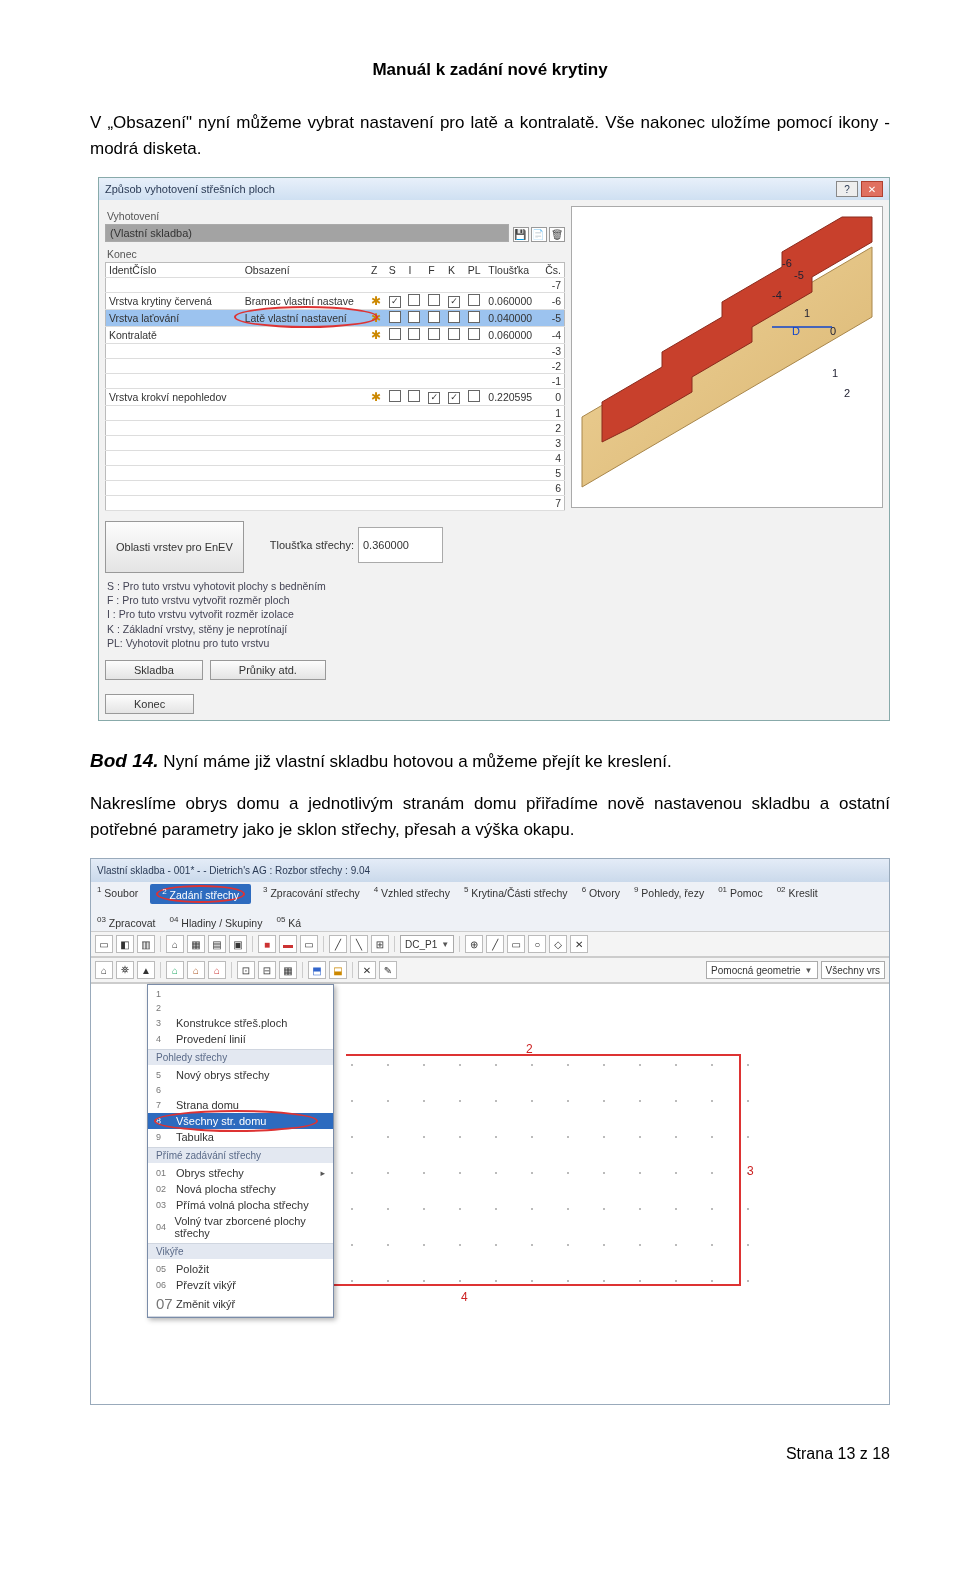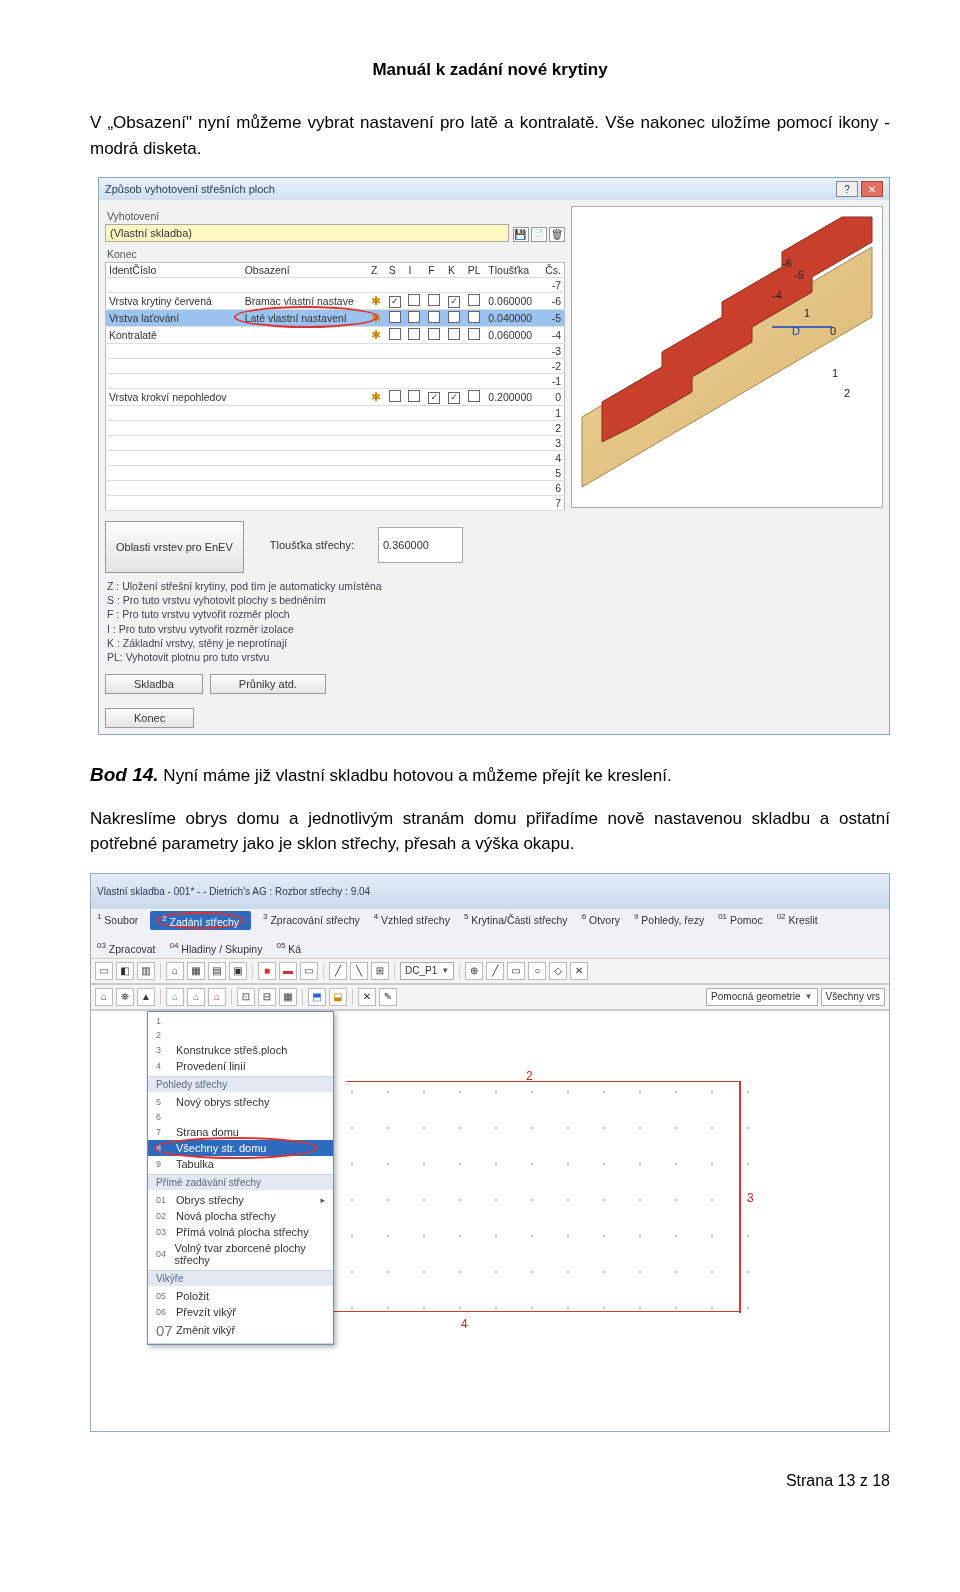--- a/index.html
+++ b/index.html
@@ -12,40 +12,40 @@
   
   .shot1{border:1px solid #8aa;margin:8px 0 26px 8px;font-size:11px;color:#333}
   .titlebar{background:linear-gradient(#e8f0fa,#cfe0f2);padding:3px 6px;display:flex;align-items:center;justify-content:space-between;color:#2a3a55}
   .winbtns{display:flex;gap:3px}
   .winbtn{width:20px;height:14px;border:1px solid #888;background:#eee;display:flex;align-items:center;justify-content:center;font-size:10px}
   .winbtn.close{background:#e07060;color:#fff;border-color:#b04030}
   .dlgbody{background:#f2f2f2;padding:6px;display:flex;gap:6px}
   .leftcol{flex:1.05}
   .rightcol{width:310px;background:#fff;border:1px solid #aaa;position:relative;height:300px;overflow:hidden}
   .group-label{font-size:10.5px;color:#555;margin:4px 0 2px 2px}
-  .selbox{background:#fef9c3;border:1px solid #aaa;padding:2px 4px;margin-bottom:2px}
+  .selbox{background:#a3a3a3;border:1px solid #aaa;padding:2px 4px;margin-bottom:2px}
   .tbl{width:100%;border-collapse:collapse;background:#fff;border:1px solid #bbb}
   .tbl th,.tbl td{border-bottom:1px solid #ddd;padding:1px 3px;font-size:10.5px;text-align:left;white-space:nowrap}
   .tbl th{font-weight:normal;color:#333}
   .tbl .hl{background:#9cc3ef}
   .tbl .circ{position:relative}
   .redcirc{position:absolute;border:2px solid #d33;border-radius:50%;width:140px;height:18px;left:-8px;top:-4px;pointer-events:none}
   .star{color:#c80;font-size:12px}
   .chk{display:inline-block;width:10px;height:10px;border:1px solid #666;background:#fff;text-align:center;line-height:9px;font-size:9px}
   .smallbtn{display:inline-block;background:linear-gradient(#fdfdfd,#e4e4e4);border:1px solid #999;padding:3px 28px;font-size:11px;margin:4px 4px 0 0}
   .legend{font-size:10.5px;color:#445;line-height:1.35;margin:6px 2px}
-  .thick{display:flex;gap:24px;align-items:center;margin:6px 2px;font-size:11px}
+  .thick{display:flex;gap:4px;align-items:center;margin:6px 2px;font-size:11px}
   .thick .field{background:#fff;border:1px solid #aaa;padding:11px 4px;width:75px}
   .mini-icons{display:inline-flex;gap:2px;vertical-align:middle}
   .mini-icons span{width:14px;height:13px;border:1px solid #999;background:#fff;display:inline-flex;align-items:center;justify-content:center;font-size:10px}
   .roofsvg{position:absolute;inset:0}
 
   
   .shot2{border:1px solid #9ab;margin:8px 0 0 0;font-size:10px;color:#333;background:#f3f3f3}
-  .tbar2{background:linear-gradient(#e4ecf7,#cad9eb);padding:12px 6px;color:#2a3a55}
+  .tbar2{background:linear-gradient(#e4ecf7,#cad9eb);padding:6px 6px;color:#2a3a55}
   .menubar{background:#eef1f6;padding:2px 4px;display:flex;gap:10px;flex-wrap:wrap;font-size:10.5px}
   .menubar .it{padding:1px 2px}
   .menubar .hi{background:#2d6bbf;color:#fff;border-radius:2px;padding:1px 6px}
   .menubar .hi .redov{display:inline-block;border:2px solid #d33;border-radius:50%;padding:0 4px}
   .toolbar{background:#f4f4f4;border-top:1px solid #ccc;border-bottom:1px solid #ccc;padding:3px 4px;display:flex;gap:3px;flex-wrap:wrap;align-items:center}
   .tb-ic{width:16px;height:16px;border:1px solid #bbb;background:#fff;display:flex;align-items:center;justify-content:center;font-size:10px}
   .tb-sep{width:1px;height:16px;background:#ccc;margin:0 2px}
   .canvas{background:#fff;height:420px;position:relative;border-top:1px solid #ccc}
   .dropdown{position:absolute;left:56px;top:0;width:185px;background:#fff;border:1px solid #7a8ca8;box-shadow:2px 2px 5px rgba(0,0,0,.3);font-size:11px;z-index:5}
   .dropdown .sec{border-bottom:1px solid #d0d6e0;padding:2px 0}
@@ -191,21 +191,21 @@
               </tr>
               <tr>
                 <td>Vrstva krokví nepohledov</td>
                 <td></td>
                 <td><span class="star">✱</span></td>
                 <td><span class="chk"></span></td>
                 <td><span class="chk"></span></td>
                 <td><span class="chk">✓</span></td>
                 <td><span class="chk">✓</span></td>
                 <td><span class="chk"></span></td>
-                <td>0.200000</td>
+                <td>0.220595</td>
                 <td style="text-align: right;">0</td>
               </tr>
               <tr>
                 <td></td>
                 <td></td>
                 <td></td>
                 <td></td>
                 <td></td>
                 <td></td>
                 <td></td>
@@ -290,21 +290,20 @@
 
         <div style="display:flex;gap:20px;align-items:center;margin-top:6px">
           <span class="smallbtn" style="padding:19px 10px">Oblasti vrstev pro EnEV</span>
           <div class="thick">
             <span>Tloušťka střechy:</span>
             <span class="field">0.360000</span>
           </div>
         </div>
 
         <div class="legend">
-          <div>Z : Uložení střešní krytiny, pod tím je automaticky umístěna</div>
           <div>S : Pro tuto vrstvu vyhotovit plochy s bedněním</div>
           <div>F : Pro tuto vrstvu vytvořit rozměr ploch</div>
           <div>I : Pro tuto vrstvu vytvořit rozměr izolace</div>
           <div>K : Základní vrstvy, stěny je neprotínají</div>
           <div>PL: Vyhotovit plotnu pro tuto vrstvu</div>
         </div>
 
         <div>
           <span class="smallbtn">Skladba</span>
           <span class="smallbtn">Průniky atd.</span>

